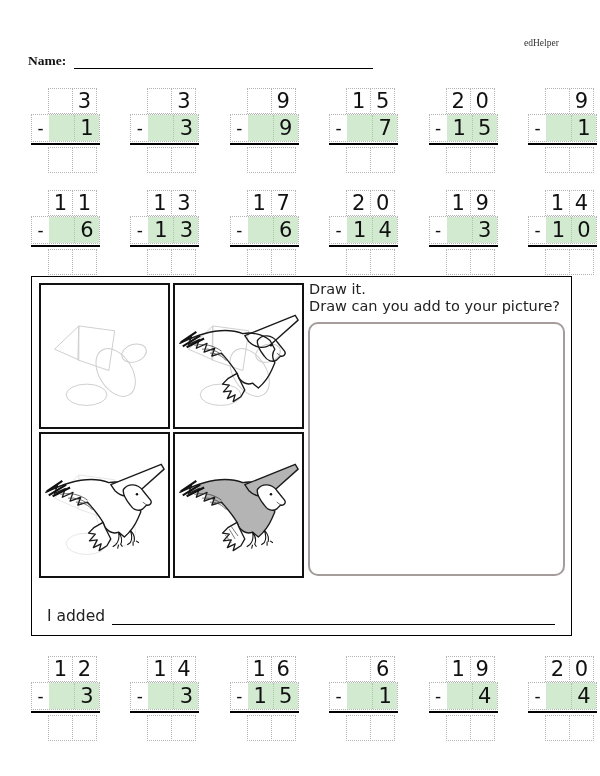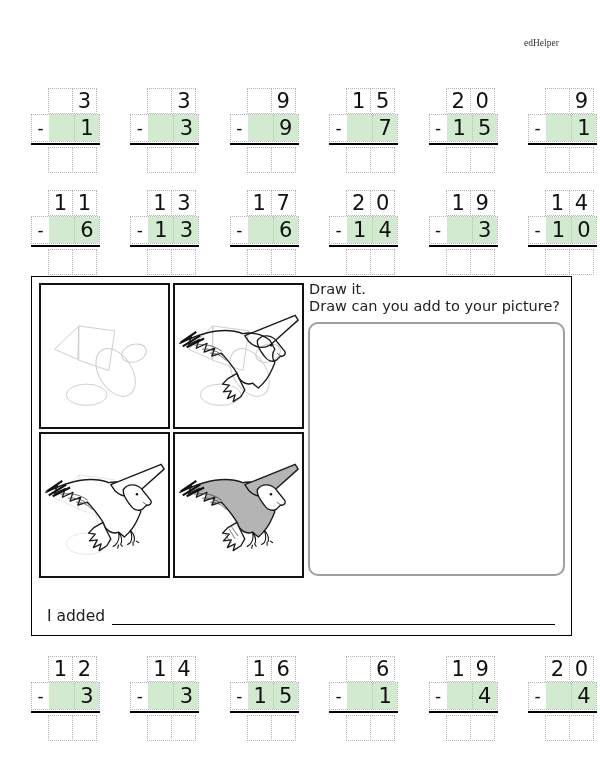--- a/index.html
+++ b/index.html
@@ -100,20 +100,24 @@
   .step4 .e-sil, .step4 .e-rw { fill:#b4b4b4; }
   .step4 .e-head, .step4 .e-tail { fill:#ffffff; }
 </style>
 </head>
 <body>
 
 <div class="page">
 
   <div class="brand">edHelper</div>
 
+  <div class="name-row">
+    <span class="name-label">Name:</span>
+    <span class="name-line"></span>
+  </div>
 
   <div class="prob-row row-1">
       <div class="problem">
         <div class="p-row minuend">
           <span class="minus-col"></span>
           <span class="cell"></span>
           <span class="cell">3</span>
         </div>
         <div class="p-row sub-row">
           <span class="minus-col">-</span>

